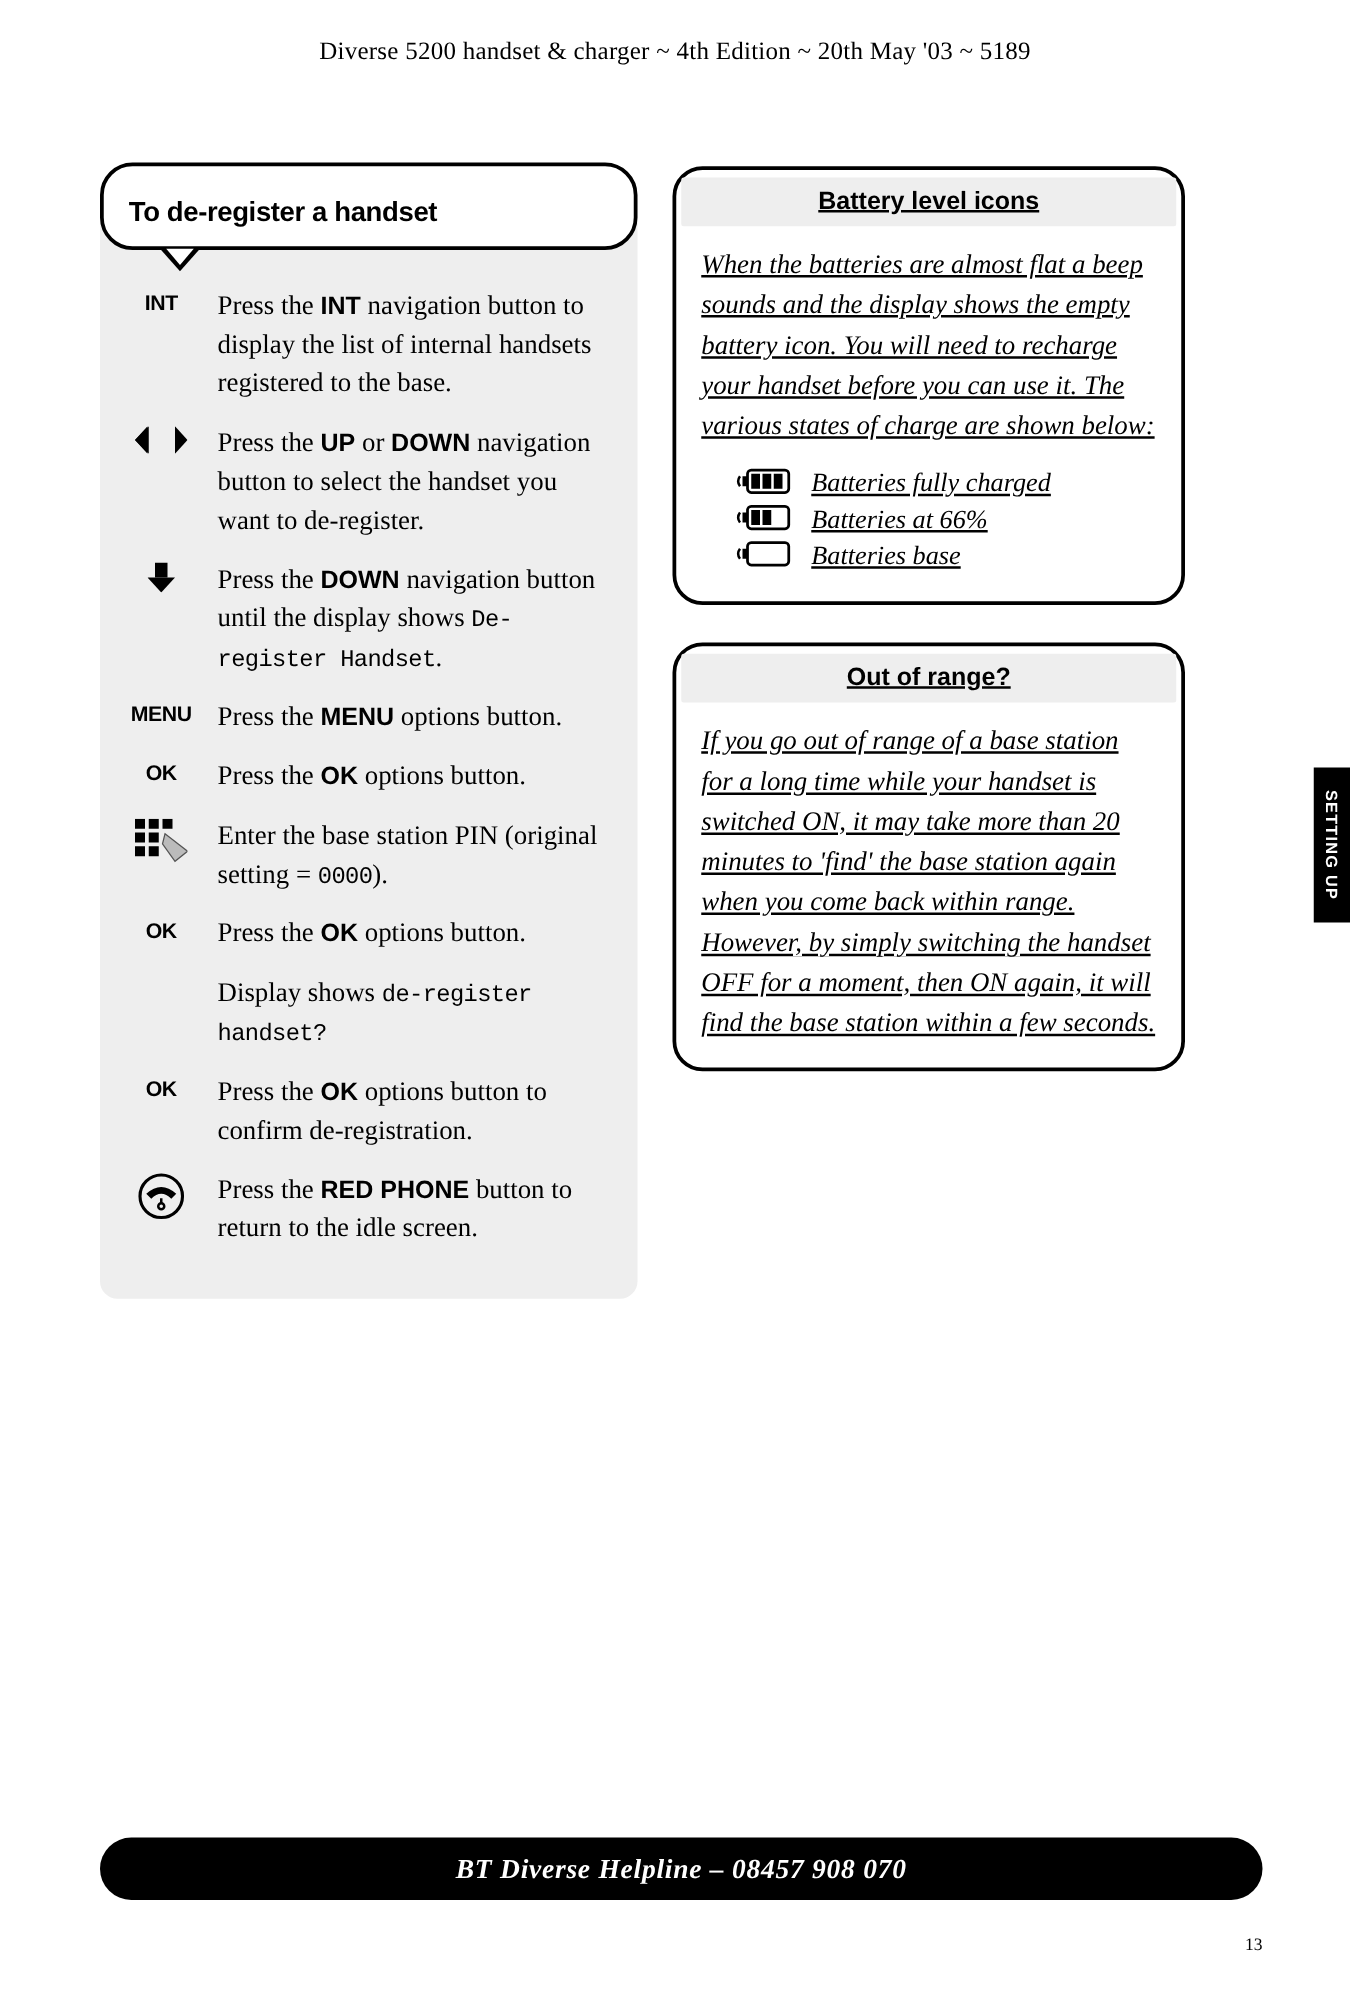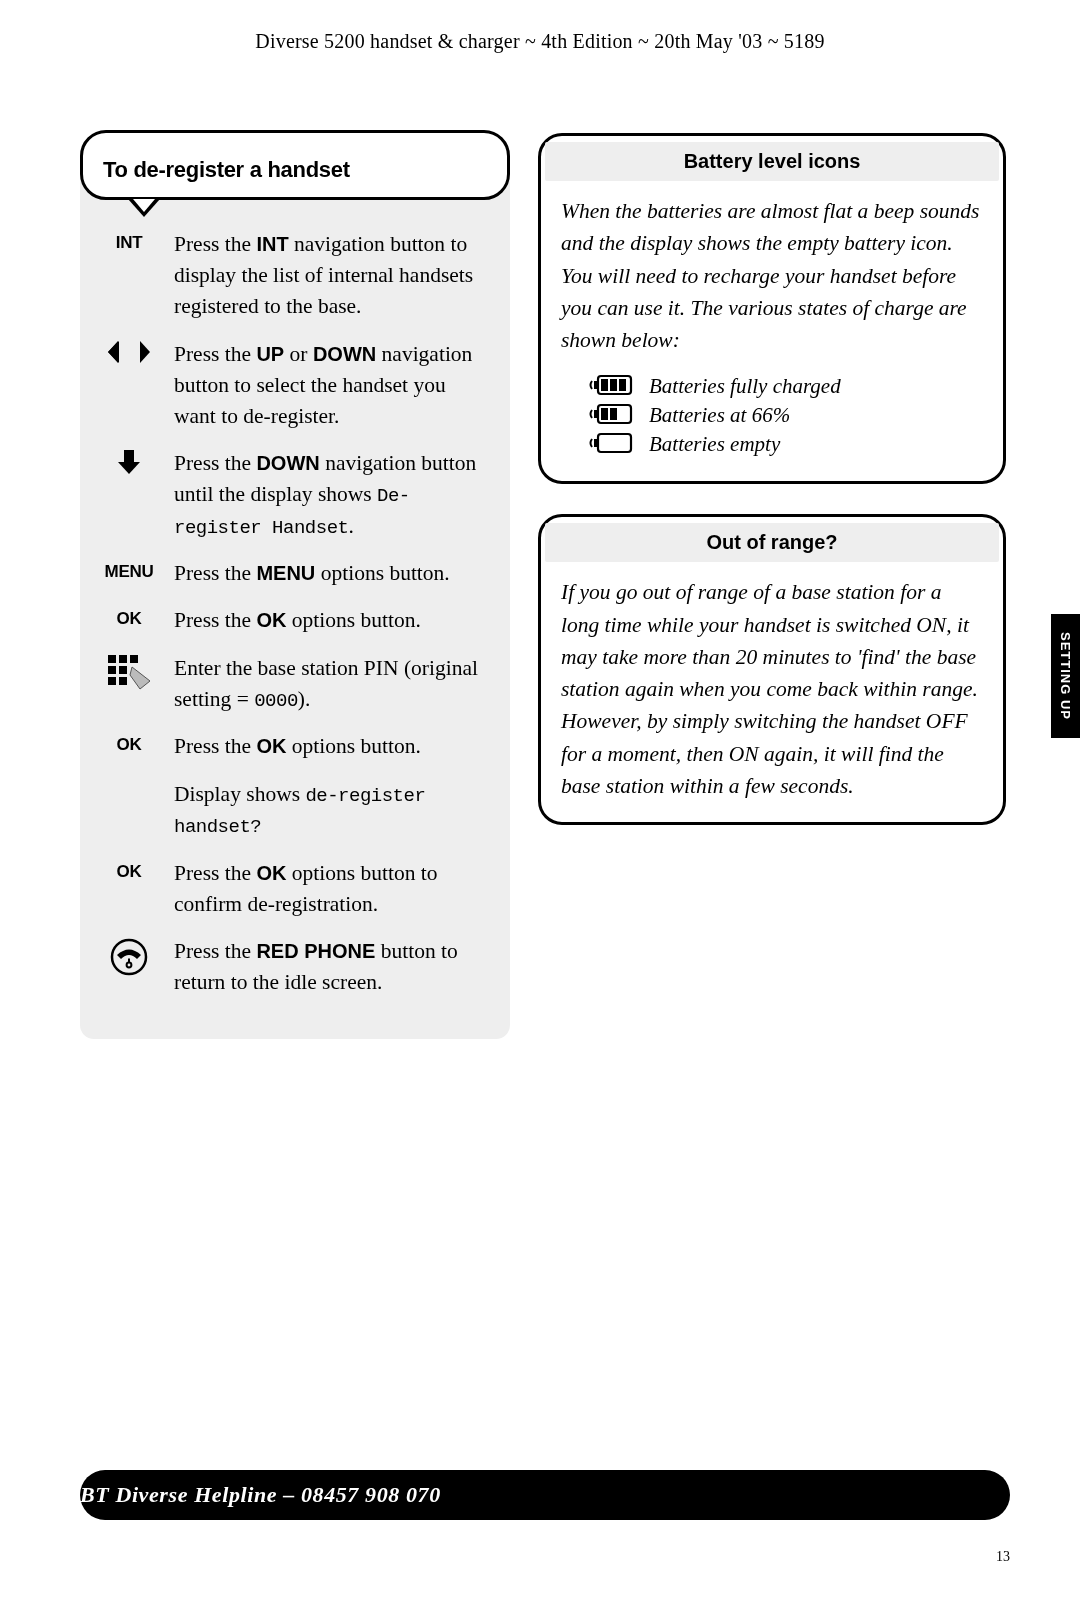--- a/index.html
+++ b/index.html
@@ -16,21 +16,21 @@
     font-size: 20px;
     padding-top: 30px;
     letter-spacing: 0.2px;
   }
   .content {
     display: flex;
     padding: 80px 70px 0 80px;
     gap: 28px;
   }
   .left-col { width: 430px; }
-  .right-col { width: 468px; }
+  .right-col { width: 410px; text-decoration: underline; }
   .main-panel {
     background: #eeeeee;
     border-radius: 28px 28px 14px 14px;
     padding: 0 18px 25px 18px;
     position: relative;
   }
   .panel-title {
     background: #fff;
     border: 3.5px solid #000;
     border-radius: 26px;
@@ -119,21 +119,21 @@
     letter-spacing: 1px;
     writing-mode: vertical-rl;
     padding: 18px 7px;
   }
   .footer-bar {
     position: absolute;
     bottom: 85px;
     left: 80px; right: 70px;
     background: #000;
     color: #fff;
-    text-align: left;
+    text-align: center;
     font-style: italic;
     font-family: Georgia, serif;
     font-weight: 700;
     font-size: 22px;
     padding: 12px 0;
     border-radius: 26px;
     letter-spacing: 0.6px;
   }
   .page-num {
     position: absolute;
@@ -254,21 +254,21 @@
   </svg>
             <span>Batteries at 66%</span>
           </div>
           <div class="batt-row">
             <svg width="46" height="22">
     <path d="M3 7 Q0 11 3 15" fill="none" stroke="#000" stroke-width="2"></path>
     <rect x="5" y="7" width="4" height="8" fill="#000"></rect>
     <rect x="9" y="2" width="33" height="18" rx="3" fill="none" stroke="#000" stroke-width="2.2"></rect>
 
   </svg>
-            <span>Batteries empty</span>
+            <span>Batteries base</span>
           </div>
         </div>
     </div>
     <div class="info-box">
       <div class="info-title">Out of range?</div>
       <div class="info-body">If you go out of range of a base station for a long time while your handset is switched ON, it may take more than 20 minutes to 'find' the base station again when you come back within range. However, by simply switching the handset OFF for a moment, then ON again, it will find the base station within a few seconds.</div>
     </div>
   </div>
 </div>
 

